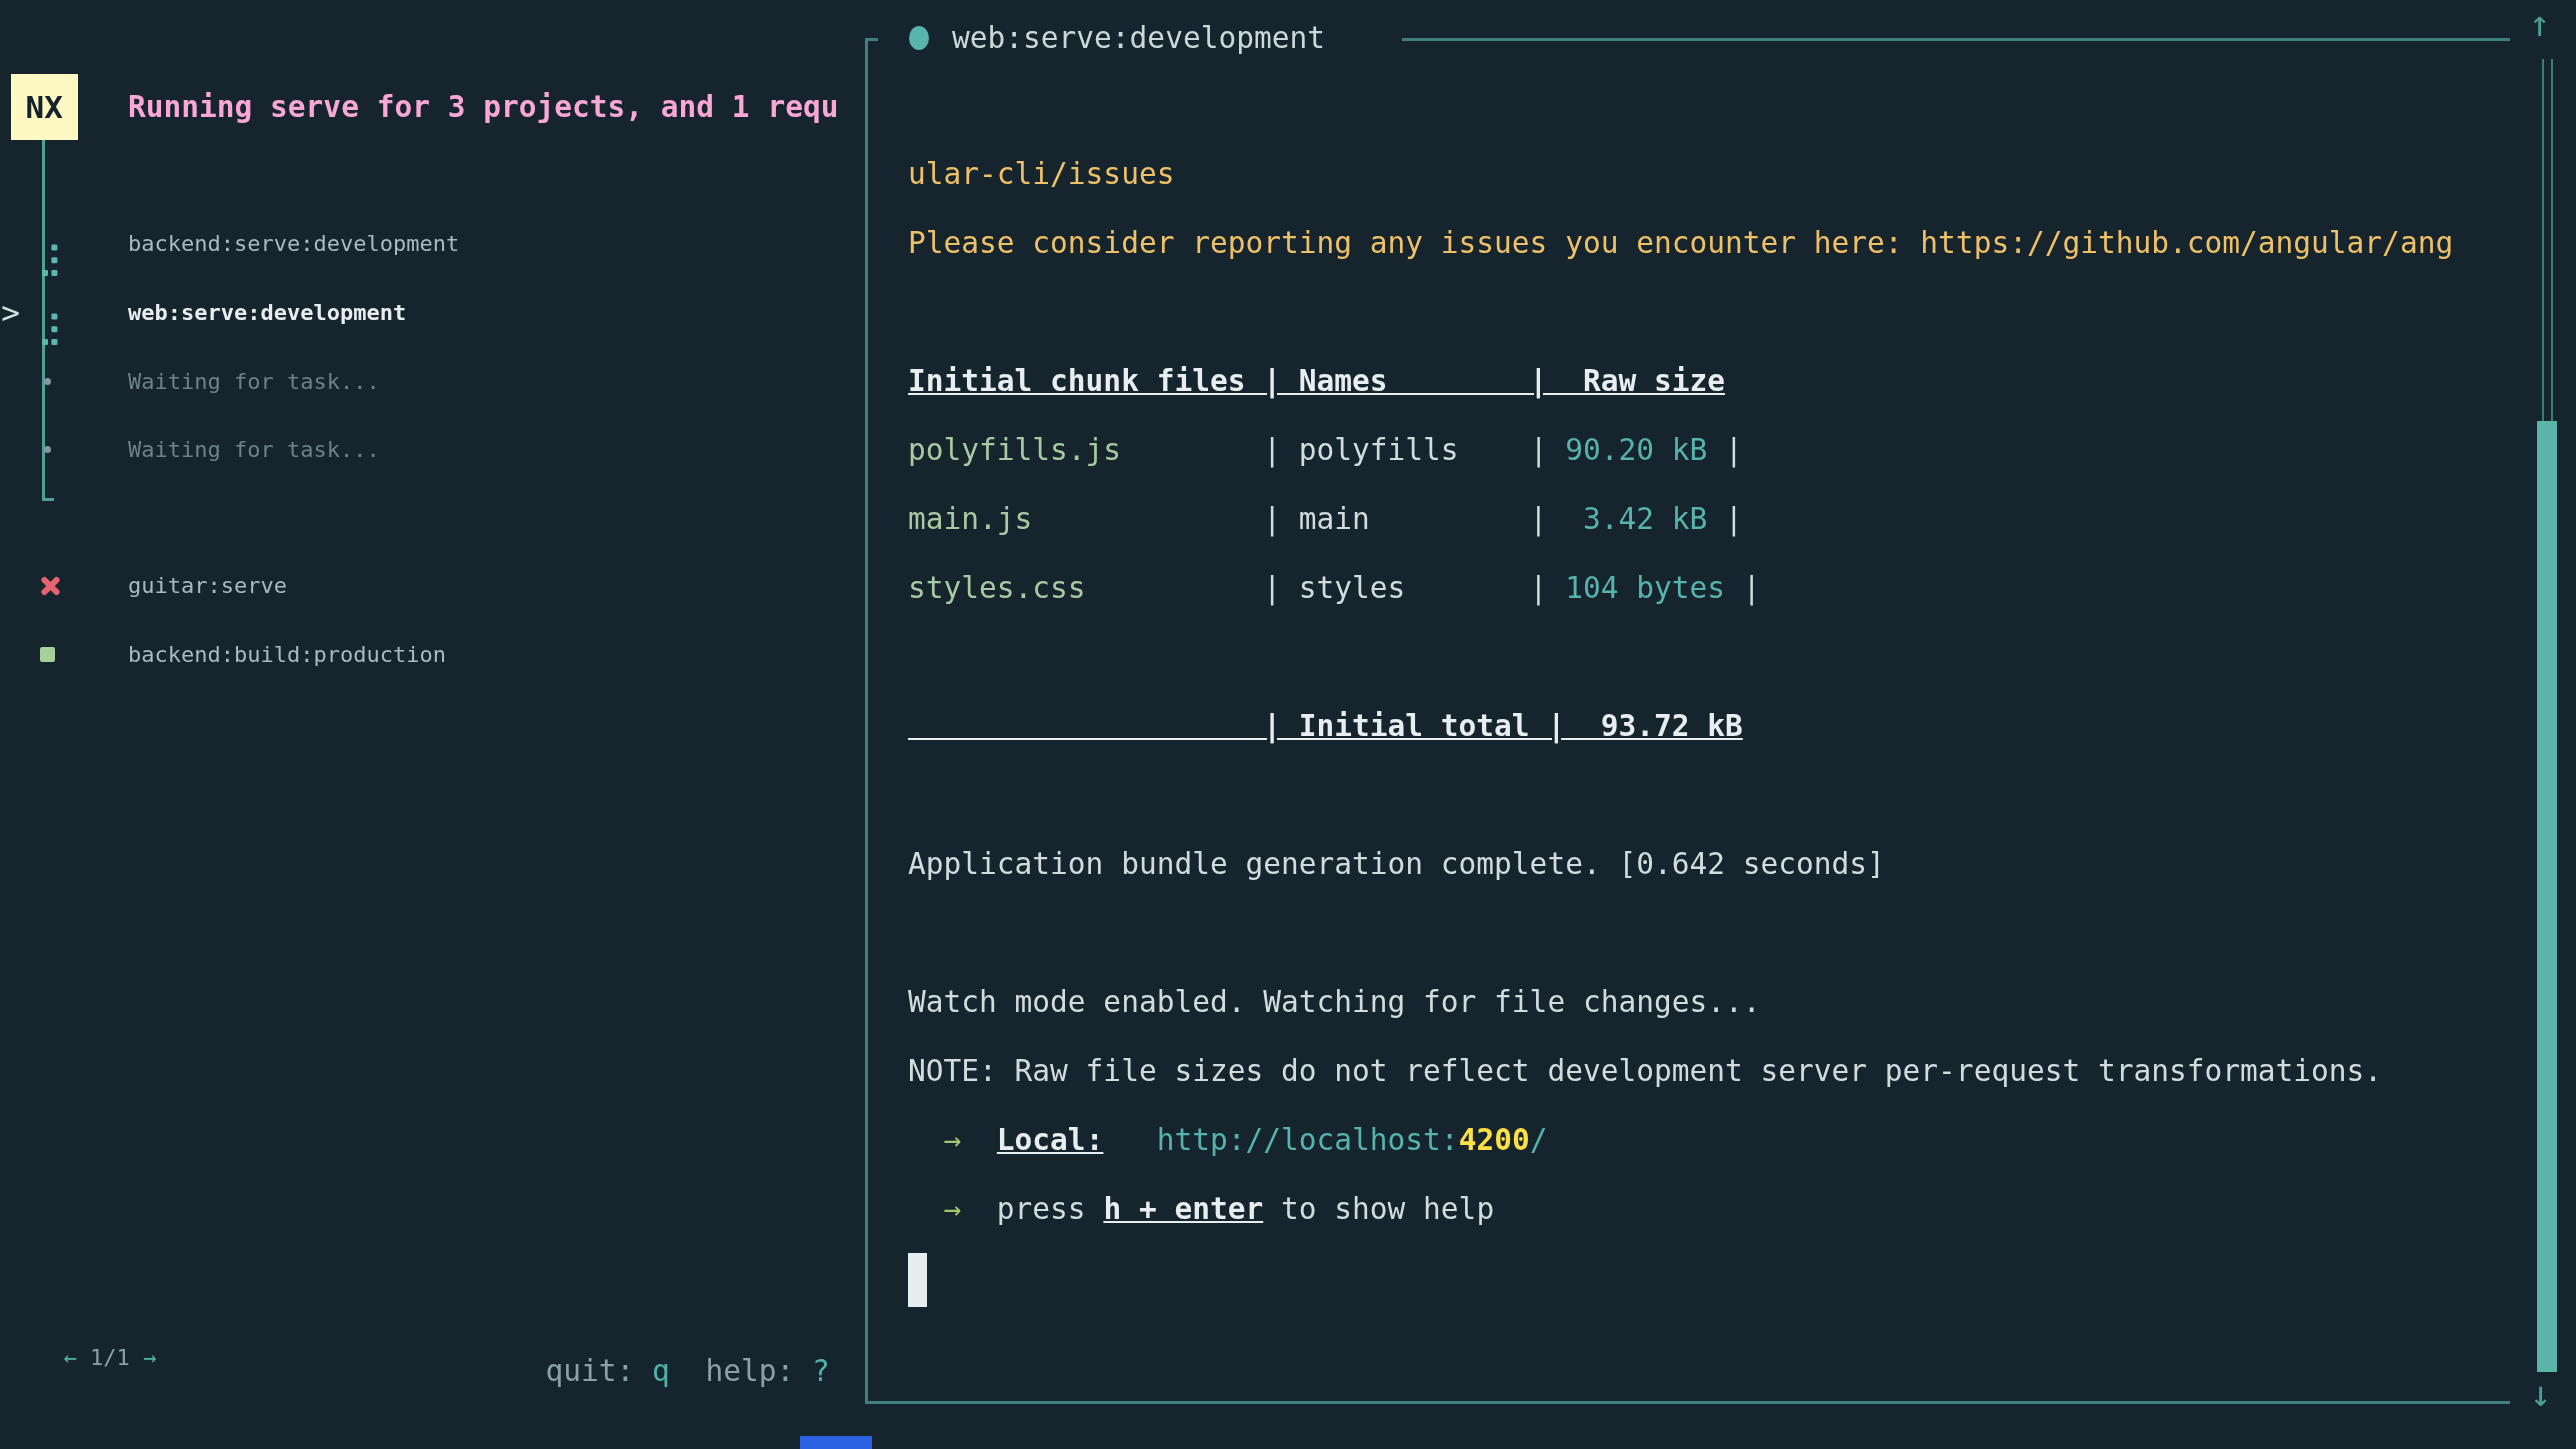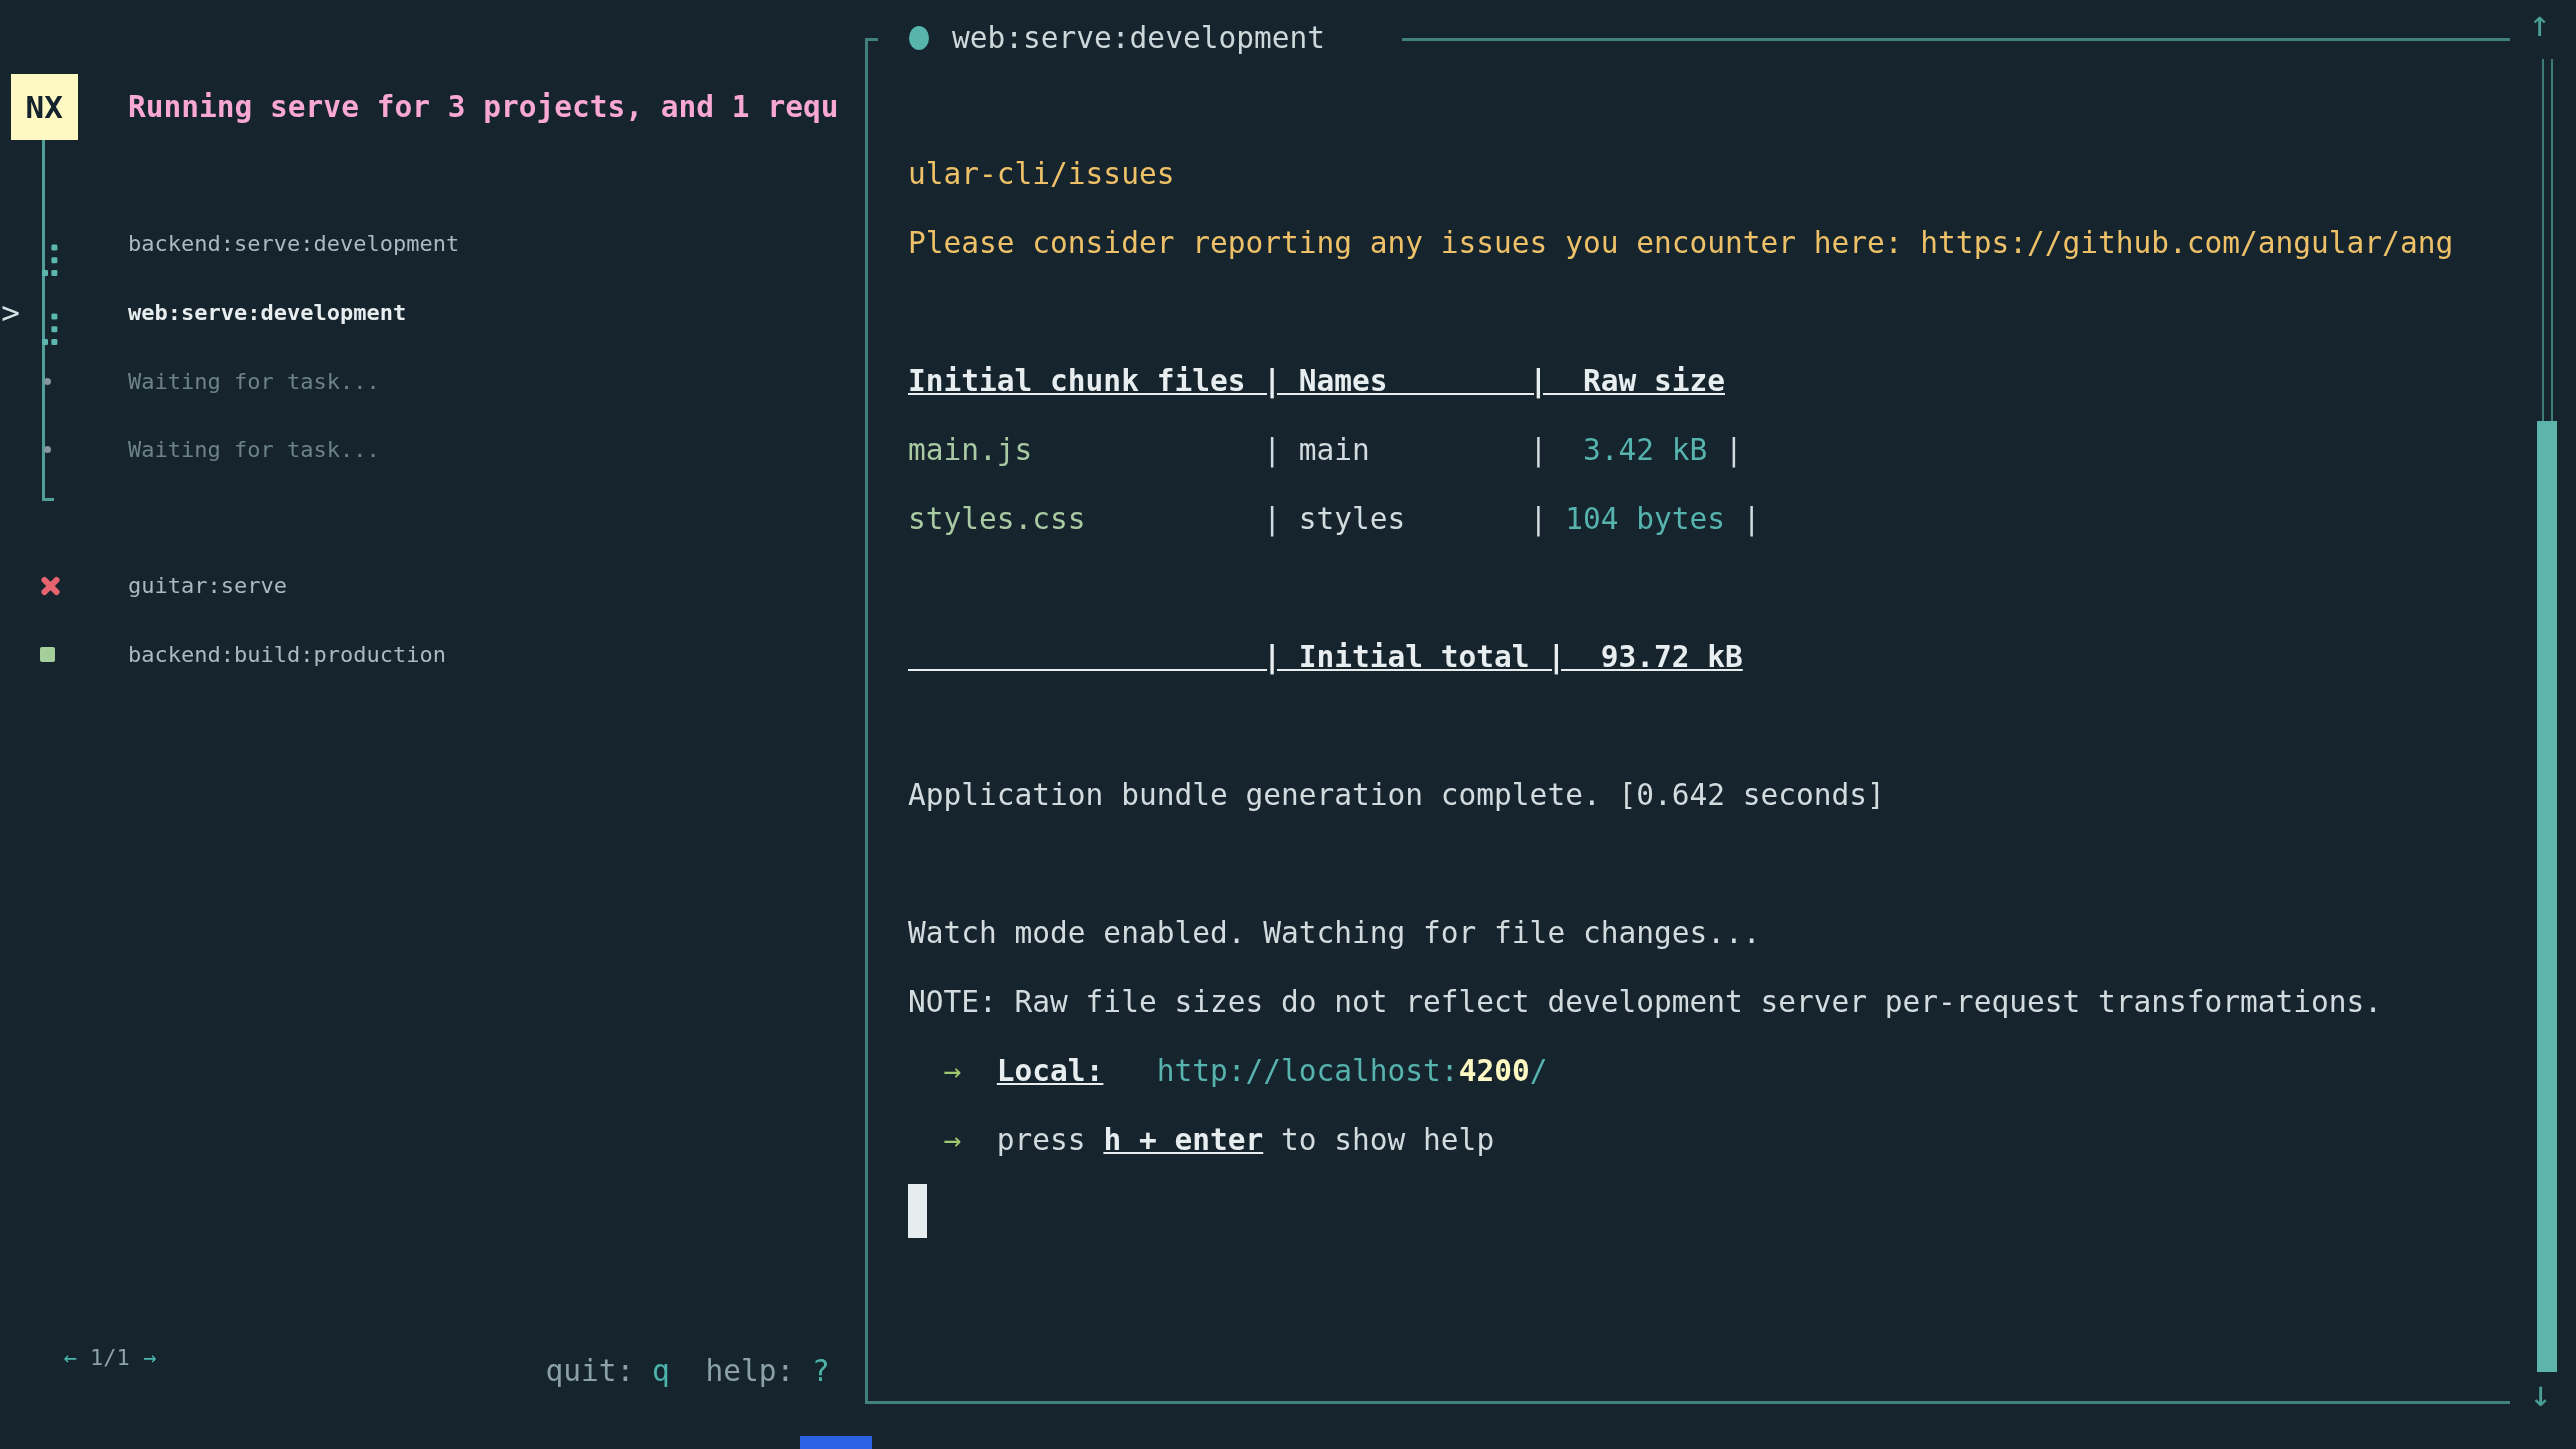--- a/index.html
+++ b/index.html
@@ -80,21 +80,21 @@
   .title-dot { width:20px; height:24px; border-radius:50%; background:#57b5ad; }
   #panel-title-text { font-size:29.5px; color:#ccd7da; white-space:pre; }
 
   #term { position:absolute; left:43px; top:102px; font-size:29.5px; }
   .line { height:69px; line-height:69px; white-space:pre; }
   .c-yellow { color:#eec168; }
   .c-white  { color:#e8eef0; font-weight:bold;text-decoration:underline; }
   .c-text   { color:#d2dcdf; }
   .c-green  { color:#a9c9a2; }
   .c-teal   { color:#56b3ad; }
-  .c-tealb  { color:#fef9c3; font-weight:bold; }
+  .c-tealb  { color:#fde047; font-weight:bold; }
   .c-arrow  { color:#a2c86d; }
   .c-cursor {
     display:inline-block; width:19px; height:54px;
     background:#e6edef; vertical-align:middle;
   }
 
   
   #scroll-up   { left:2529px; top:2.7px;    font-size:36px; color:#4a9e96; }
   #scroll-down { left:2530px; top:1373px; font-size:36px; color:#4a9e96; }
   #scroll-track {
@@ -162,20 +162,21 @@
   <div id="panel-title-wrap">
     <span class="title-dot"></span>
     <span id="panel-title-text">web:serve:development</span>
   </div>
 
   <div id="term">
     <div class="line"><span class="c-yellow">ular-cli/issues</span></div>
     <div class="line"><span class="c-yellow">Please consider reporting any issues you encounter here: https://github.com/angular/ang</span></div>
     <div class="line"></div>
     <div class="line"><span class="c-white">Initial chunk files | Names        |  Raw size</span></div>
+    <div class="line"><span class="c-green">polyfills.js</span><span class="c-text">        | polyfills    | </span><span class="c-teal">90.20 kB</span><span class="c-text"> |</span></div>
     <div class="line"><span class="c-green">main.js</span><span class="c-text">             | main         |  </span><span class="c-teal">3.42 kB</span><span class="c-text"> |</span></div>
     <div class="line"><span class="c-green">styles.css</span><span class="c-text">          | styles       | </span><span class="c-teal">104 bytes</span><span class="c-text"> |</span></div>
     <div class="line"></div>
     <div class="line"><span class="c-white">                    | Initial total |  93.72 kB</span></div>
     <div class="line"></div>
     <div class="line"><span class="c-text">Application bundle generation complete. [0.642 seconds]</span></div>
     <div class="line"></div>
     <div class="line"><span class="c-text">Watch mode enabled. Watching for file changes...</span></div>
     <div class="line"><span class="c-text">NOTE: Raw file sizes do not reflect development server per-request transformations.</span></div>
     <div class="line"><span class="c-text">  </span><span class="c-arrow">→</span><span class="c-text">  </span><span class="c-white">Local:</span><span class="c-text">   </span><span class="c-teal">http://localhost:</span><span class="c-tealb">4200</span><span class="c-teal">/</span></div>

